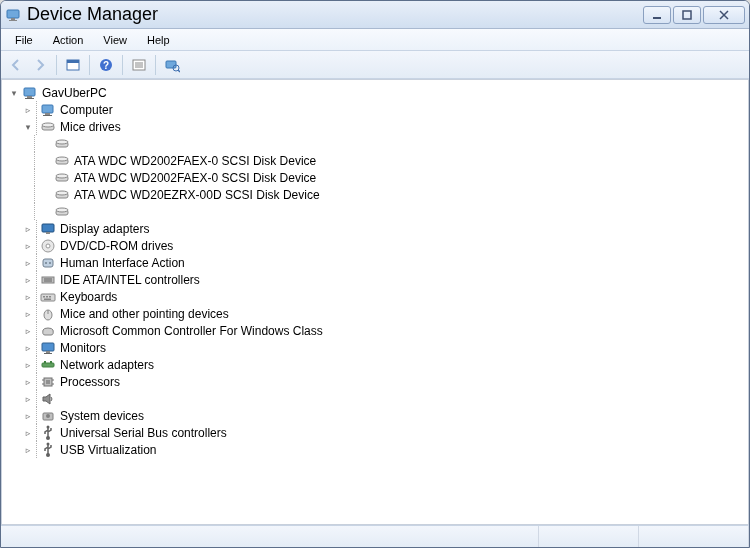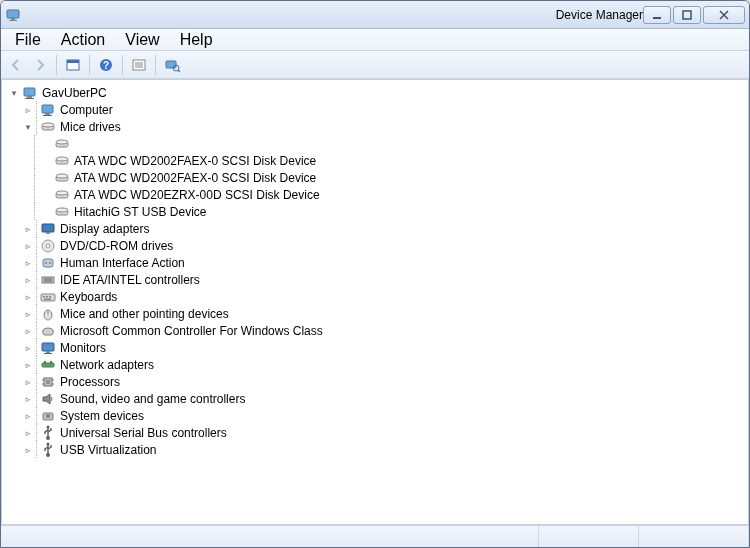--- a/index.html
+++ b/index.html
@@ -2,27 +2,27 @@
 <html><head>
   <meta charset="utf-8">
   <style>
     * { box-sizing: border-box; margin: 0; padding: 0; font-family: 'Segoe UI', Tahoma, sans-serif; }
     body { width: 750px; height: 548px; background: #ddd; overflow: hidden; }
     
     .window { width: 750px; height: 548px; background: #fff; border: 1px solid #5c6e8a; border-radius: 6px 6px 0 0; overflow: hidden; display: flex; flex-direction: column; }
     
     .titlebar { height: 28px; background: linear-gradient(#e8eff9, #d1dff0); display: flex; align-items: center; padding: 0 4px; border-bottom: 1px solid #a9b9d0; }
     .titlebar-icon { width: 16px; height: 16px; margin-right: 6px; }
-    .titlebar-text { flex: 1; font-size: 12px; color: #000; text-align: right; }
+    .titlebar-text { flex: 1; font-size: 18px; color: #000; }
     .win-controls { display: flex; gap: 2px; }
     .win-btn { width: 28px; height: 18px; border: 1px solid #8aa0c0; border-radius: 3px; background: linear-gradient(#f0f5fc, #d8e4f4); display: flex; align-items: center; justify-content: center; cursor: pointer; font-size: 10px; color: #405070; }
     .win-btn.close { width: 42px; }
     
     .menubar { height: 22px; background: linear-gradient(#f7fafe, #ecf2fa); border-bottom: 1px solid #c8d4e4; display: flex; align-items: center; padding: 0 4px; }
-    .menu-item { padding: 3px 10px; font-size: 16px; cursor: pointer; }
+    .menu-item { padding: 3px 10px; font-size: 11px; cursor: pointer; }
     
     .toolbar { height: 28px; background: linear-gradient(#f2f6fc, #e4ecf6); border-bottom: 1px solid #c8d4e4; display: flex; align-items: center; padding: 0 4px; gap: 2px; }
     .tool-btn { width: 22px; height: 22px; border: 1px solid transparent; display: flex; align-items: center; justify-content: center; cursor: pointer; border-radius: 2px; }
     .tool-btn.disabled { opacity: 0.4; cursor: default; }
     .tool-sep { width: 1px; height: 20px; background: #c0d0e0; margin: 0 3px; }
     
     .tree-area { flex: 1; background: #fff; overflow: auto; padding: 4px 0 4px 4px; border: 1px solid #c8d0dc; margin: 0; }
     .tree-row { display: flex; align-items: center; height: 17px; font-size: 12px; white-space: nowrap; cursor: pointer; }
     .expander { width: 12px; height: 12px; display: inline-flex; align-items: center; justify-content: center; margin-right: 2px; font-size: 9px; color: #6a6a6a; }
     .node-icon { width: 16px; height: 16px; display: inline-flex; align-items: center; justify-content: center; margin-right: 4px; }
@@ -208,21 +208,20 @@
       <div class="tree-row">
         <span class="indent" style="width:16px"></span>
         <span class="indent" style="width:12px"></span>
         <span class="indent dotted" style="width:20px;height:17px"></span>
         <span class="node-icon">
           <svg width="16" height="16">
             <rect x="2" y="6" width="12" height="5" rx="2" fill="#d8d8d8" stroke="#888"></rect>
             <ellipse cx="8" cy="6" rx="6" ry="2" fill="#eee" stroke="#888"></ellipse>
           </svg>
         </span>
-        <span>HitachiG ST USB Device</span>
       </div>
       <div class="tree-row">
         <span class="indent" style="width:16px"></span>
         <span class="expander">▹</span>
         <span class="indent dotted" style="width:4px;height:17px"></span>
         <span class="node-icon">
           <svg width="16" height="16">
             <rect x="2" y="3" width="12" height="8" fill="#4080c0" stroke="#205080" rx="1"></rect>
             <rect x="6" y="11" width="4" height="2" fill="#888"></rect>
           </svg>
@@ -350,21 +349,20 @@
       <div class="tree-row">
         <span class="indent" style="width:16px"></span>
         <span class="expander">▹</span>
         <span class="indent dotted" style="width:4px;height:17px"></span>
         <span class="node-icon">
           <svg width="16" height="16">
             <path d="M3 6 L6 6 L10 3 L10 13 L6 10 L3 10 Z" fill="#909090" stroke="#606060"></path>
             <path d="M11 6 Q13 8 11 10" fill="none" stroke="#606060"></path>
           </svg>
         </span>
-        <span>Sound, video and game controllers</span>
       </div>
       <div class="tree-row">
         <span class="indent" style="width:16px"></span>
         <span class="expander">▹</span>
         <span class="indent dotted" style="width:4px;height:17px"></span>
         <span class="node-icon">
           <svg width="16" height="16">
             <rect x="3" y="5" width="10" height="7" fill="#c0c0c0" stroke="#808080" rx="1"></rect>
             <circle cx="8" cy="8" r="2" fill="#808080"></circle>
           </svg>

